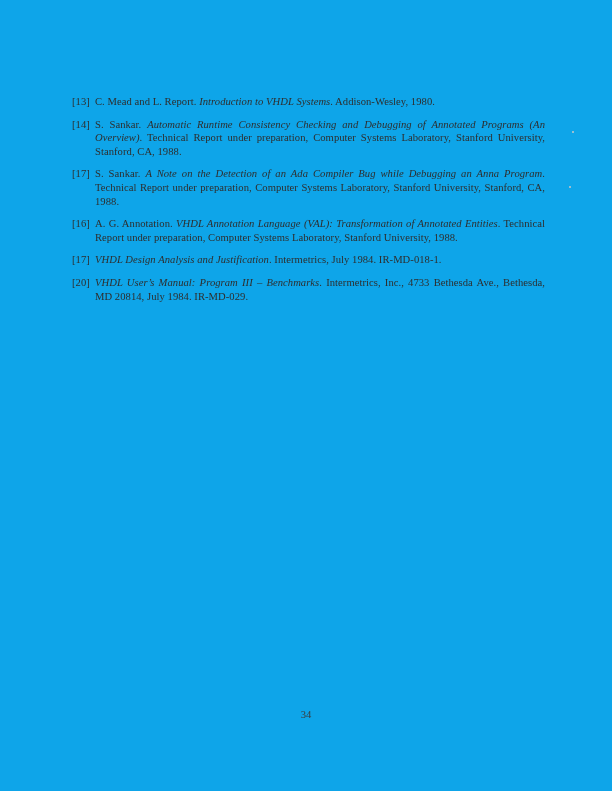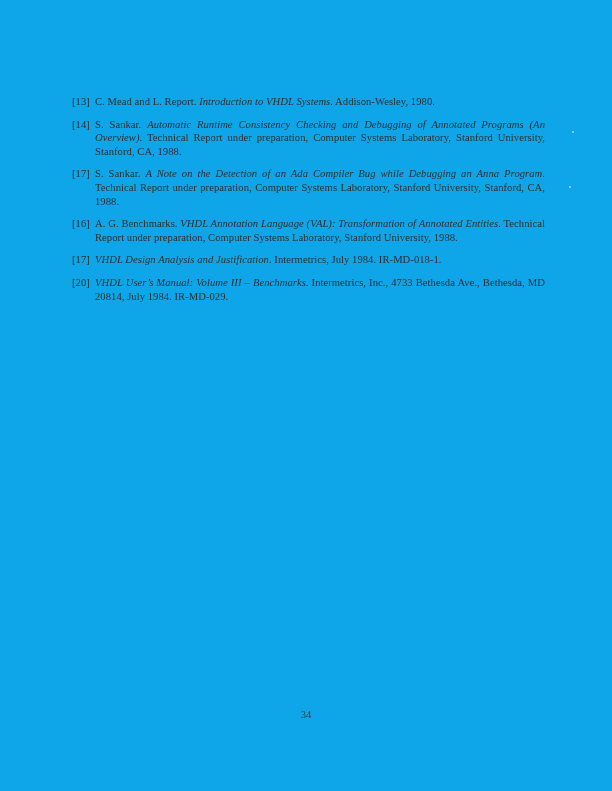--- a/index.html
+++ b/index.html
@@ -64,21 +64,21 @@
   }
 </style>
 </head>
 <body>
 
 <div class="page">
   <div class="refs" id="refs">
       <div class="ref"><span class="ref-label">[13]</span><span class="ref-body"><span class="rm">C. Mead and L. Report. </span><span class="it">Introduction to VHDL Systems</span><span class="rm">. Addison-Wesley, 1980.</span></span></div>
       <div class="ref"><span class="ref-label">[14]</span><span class="ref-body"><span class="rm">S. Sankar. </span><span class="it">Automatic Runtime Consistency Checking and Debugging of Annotated Programs (An Overview)</span><span class="rm">. Technical Report under preparation, Computer Systems Laboratory, Stanford University, Stanford, CA, 1988.</span></span></div>
       <div class="ref"><span class="ref-label">[17]</span><span class="ref-body"><span class="rm">S. Sankar. </span><span class="it">A Note on the Detection of an Ada Compiler Bug while Debugging an Anna Program</span><span class="rm">. Technical Report under preparation, Computer Systems Laboratory, Stanford University, Stanford, CA, 1988.</span></span></div>
-      <div class="ref"><span class="ref-label">[16]</span><span class="ref-body"><span class="rm">A. G. Benchmarks. </span><span class="it">VHDL Annotation Language (VAL): Transformation of Annotated Entities</span><span class="rm">. Technical Report under preparation, Computer Systems Laboratory, Stanford University, 1988.</span></span></div>
+      <div class="ref"><span class="ref-label">[16]</span><span class="ref-body"><span class="rm">A. G. Annotation. </span><span class="it">VHDL Annotation Language (VAL): Transformation of Annotated Entities</span><span class="rm">. Technical Report under preparation, Computer Systems Laboratory, Stanford University, 1988.</span></span></div>
       <div class="ref"><span class="ref-label">[17]</span><span class="ref-body"><span class="it">VHDL Design Analysis and Justification</span><span class="rm">. Intermetrics, July 1984. IR-MD-018-1.</span></span></div>
-      <div class="ref"><span class="ref-label">[20]</span><span class="ref-body"><span class="it">VHDL User’s Manual: Volume III – Benchmarks</span><span class="rm">. Intermetrics, Inc., 4733 Bethesda Ave., Bethesda, MD 20814, July 1984. IR-MD-029.</span></span></div>
+      <div class="ref"><span class="ref-label">[20]</span><span class="ref-body"><span class="it">VHDL User’s Manual: Program III – Benchmarks</span><span class="rm">. Intermetrics, Inc., 4733 Bethesda Ave., Bethesda, MD 20814, July 1984. IR-MD-029.</span></span></div>
     </div>
   <div class="pageno">34</div>
 
   <div class="speck" style="left:572px; top:131px;"></div>
   <div class="speck" style="left:569px; top:186px;"></div>
 </div>
 
 </body></html>

